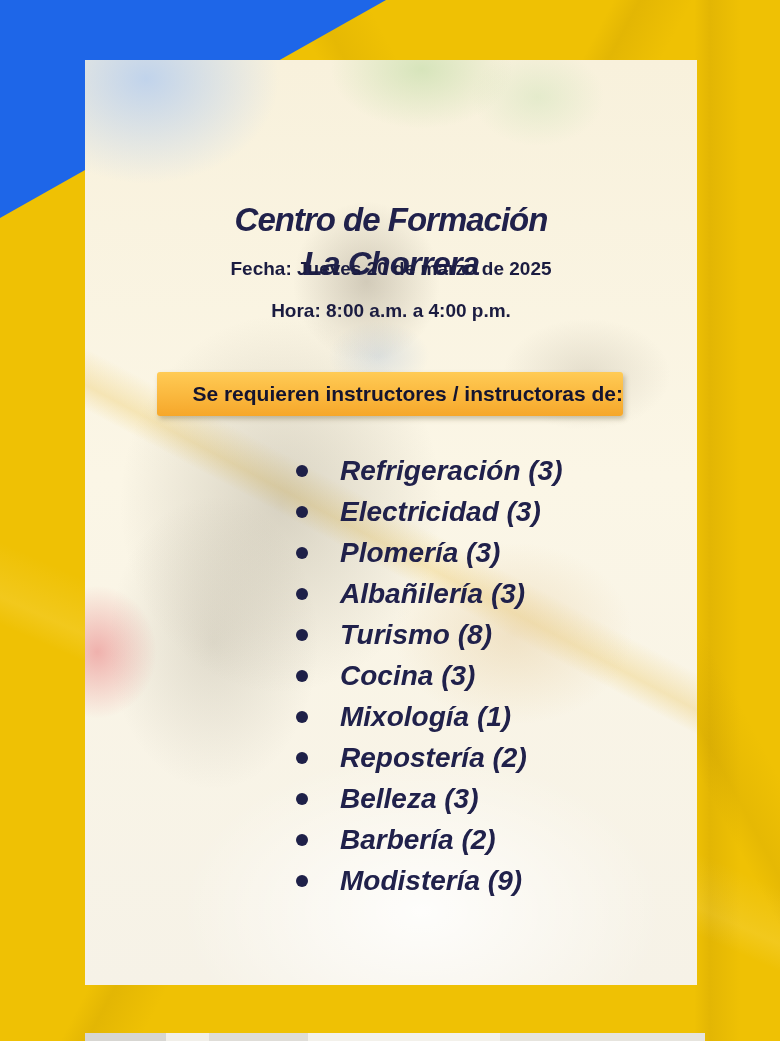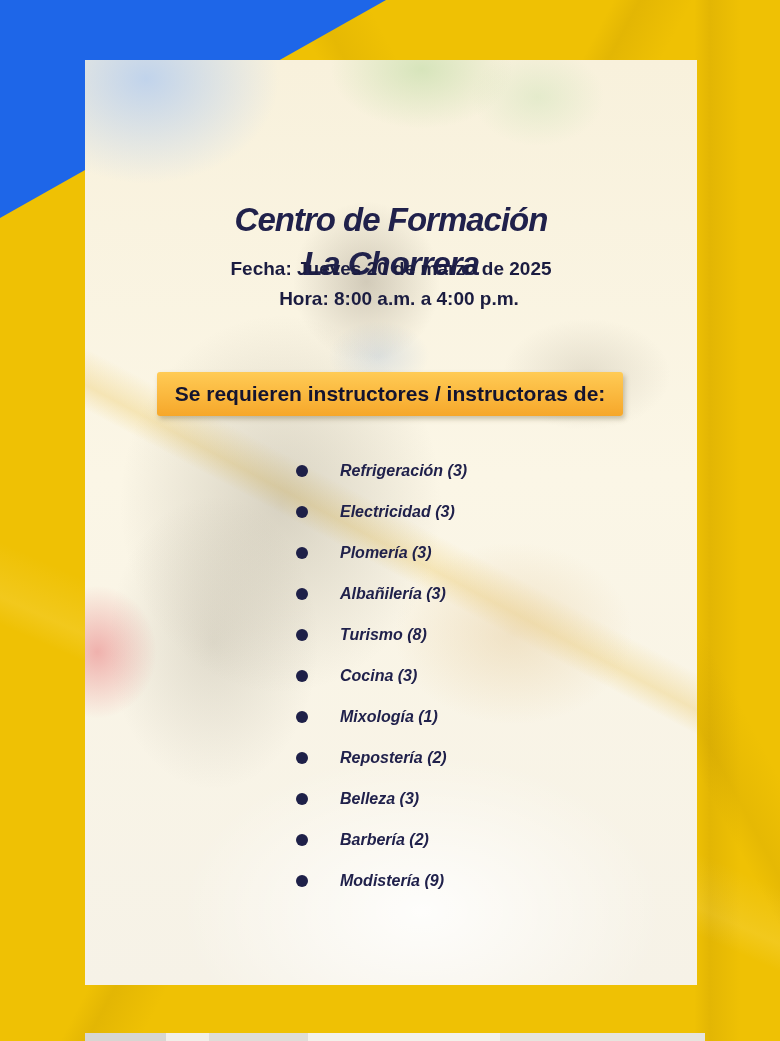--- a/index.html
+++ b/index.html
@@ -46,34 +46,34 @@
   }
   .title {
     position:absolute; top:116px; left:0; width:100%;
     text-align:center; font-weight:bold; font-style:italic;
     font-size:33px; line-height:44px; letter-spacing:-1px;
     color:#20214B;
   }
   .meta { position:absolute; left:0; width:100%; text-align:center;
           font-weight:bold; font-size:19px; color:#1B1C40; }
   .meta.date { top:198px; }
-  .meta.time { top:228px;margin-left:8px; }
+  .meta.time { top:240px; }
   .banner {
     position:absolute; left:72px; top:312px; width:466px; height:44px;
     background:linear-gradient(180deg,#FFCB55 0%,#F6A72A 100%);
     border-radius:3px;
     box-shadow:2px 3px 5px rgba(110,95,55,0.35);
-    display:flex; align-items:center; justify-content:center;
+    display:flex; align-items:center; justify-content:flex-end;
   }
   .banner span { font-weight:bold; font-size:21px; color:#14142F; }
   ul.req { position:absolute; left:211px; top:399px; margin:0; padding:0; list-style:none; }
   ul.req li { display:flex; align-items:center; height:24px; margin-bottom:17px; }
   .dot { width:12px; height:12px; border-radius:50%; background:#1E2048;
          margin-right:32px; flex:0 0 auto; }
-  .li-text { font-weight:bold; font-style:italic; font-size:16px; color:#20214B; white-space:nowrap; }
+  .li-text { font-weight:bold; font-style:italic; font-size:28px; color:#20214B; white-space:nowrap; }
   .next-card {
     position:absolute; left:85px; top:1033px; width:620px; height:8px;
     background:linear-gradient(90deg,#D7D6D2 0 13%,#F1EFE9 13% 20%,#DFDDD8 20% 36%,#F3F1EB 36% 67%,#E6E4DE 67% 100%);
   }
 </style>
 </head>
 <body>
 
 <div class="canvas">
   <div class="creases"></div>

